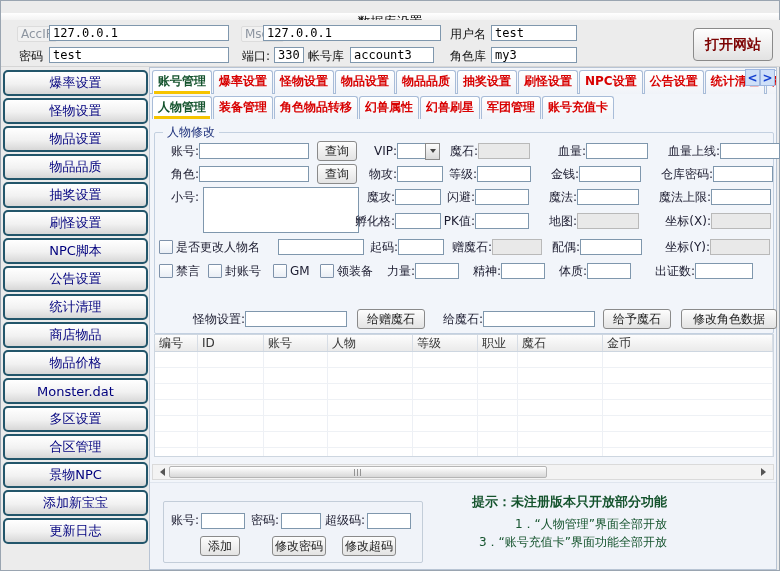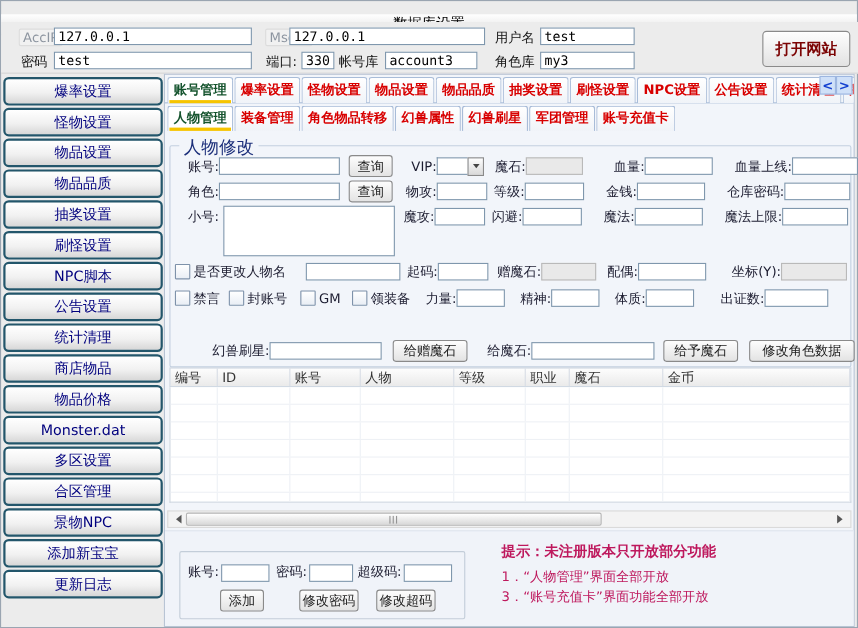--- a/index.html
+++ b/index.html
@@ -40,21 +40,21 @@
     border-radius:3px 3px 0 0;background:linear-gradient(#ffffff,#f0f3f8);
     color:#d80000;font-size:12px;font-weight:bold;margin-right:1px;white-space:nowrap;cursor:pointer;position:relative;}
   .tab.active{color:#14532d;background:#fff;}
   .tab.active::after{content:"";position:absolute;left:1px;right:1px;bottom:0;height:3px;background:#f6c400;}
   .tscroll{position:absolute;right:1px;top:1px;width:30px;height:17px;display:flex;z-index:5;}
   .tsbtn{width:15px;height:17px;background:#cfe0f8;border:1px solid #9db6e0;box-sizing:border-box;
     color:#1440d0;font-weight:bold;font-size:12px;display:flex;align-items:center;justify-content:center;cursor:pointer;}
 
   
   .gbox{position:absolute;left:4px;top:64px;width:618px;height:200px;border:1px solid #c3d0e0;border-radius:2px;}
-  .glegend{position:absolute;top:-9px;left:8px;background:#f2f5fa;padding:0 4px;color:#1c2f7a;font-size:16px;}
+  .glegend{position:absolute;top:-9px;left:8px;background:#f2f5fa;padding:0 4px;color:#1c2f7a;font-size:12px;}
 
   .fr{position:absolute;left:4px;right:2px;display:flex;align-items:center;height:20px;}
   .r1{top:8px;}  .r2{top:31px;}  .r3{top:54px;}  .r4{top:78px;}
   .r5{top:104px;} .r6{top:128px;} .r7{top:152px;} .r8{top:176px;}
   .lb{font-size:12px;color:#1b1b2f;text-align:right;white-space:nowrap;flex:none;}
   .lbl{font-size:12px;color:#1b1b2f;text-align:left;white-space:nowrap;flex:none;}
   .fin{flex:none;}
   .dis{background:#e9e9e9;border-color:#b9b9b9;}
   .qbtn,.fbtn{flex:none;height:18px;border:1px solid #8a8a8a;border-radius:3px;
     background:linear-gradient(#fdfdfd,#e3e3e3);font-size:12px;color:#1b1b1b;
@@ -100,21 +100,21 @@
   .sthumb{position:absolute;left:1px;top:1px;width:64%;height:12px;
     background:linear-gradient(#ffffff,#d8d8d8);border:1px solid #b5b5b5;border-radius:2px;box-sizing:border-box;
     display:flex;align-items:center;justify-content:center;gap:2px;cursor:pointer;}
   .grip{width:1px;height:7px;background:#949494;}
 
   
   .bpanel{position:absolute;left:0;right:0;top:414px;bottom:0;background:#f0f3f9;border-top:1px solid #dfe5ee;}
   .bbox{position:absolute;left:13px;top:18px;width:258px;height:60px;border:1px solid #c3cdd9;border-radius:2px;}
   .brow1{position:absolute;top:10px;left:5px;right:2px;display:flex;align-items:center;}
   .brow2{position:absolute;top:34px;left:0;right:0;display:flex;align-items:center;}
-  .hints{position:absolute;left:306px;top:10px;color:#be185d;font-size:12px;line-height:18px;}
+  .hints{position:absolute;left:322px;top:10px;color:#14532d;font-size:12px;line-height:18px;text-align:right;}
   .h-title{font-size:13px;font-weight:bold;margin-bottom:4px;}
 </style>
 </head>
 <body>
 
 <div class="win">
 
   <div class="titlebar">数据库设置</div>
 
   <div class="toppanel">
@@ -230,20 +230,31 @@
         <span class="lb w40">魔攻:</span>
         <input class="in fin w46" style="">
         <span class="lb w34">闪避:</span>
         <input class="in fin w54" style="">
         <span class="lb w40 ml8">魔法:</span>
         <input class="in fin w62" style="">
         <span class="lb w66 ml6">魔法上限:</span>
         <input class="in fin w60" style="">
       </div>
 
+      <div class="fr r4">
+        <span class="fin w196"></span>
+        <span class="lb w40">孵化格:</span>
+        <input class="in fin w46" style="">
+        <span class="lb w34">PK值:</span>
+        <input class="in fin w54" style="">
+        <span class="lb w40 ml8">地图:</span>
+        <input class="in fin w62 dis" disabled="" style="">
+        <span class="lb w66 ml6">坐标(X):</span>
+        <input class="in fin w60 dis" disabled="" style="">
+      </div>
 
       <div class="fr r5">
         <span class="cb"></span>
         <span class="lbl w100 ml3">是否更改人物名</span>
         <input class="in fin w86 ml2" style="">
         <span class="lb w34">起码:</span>
         <input class="in fin w46" style="">
         <span class="lb w44 ml4">赠魔石:</span>
         <input class="in fin w50 dis" disabled="" style="">
         <span class="lb w36 ml2">配偶:</span>
@@ -266,21 +277,21 @@
         <span class="lb w34 ml8">精神:</span>
         <input class="in fin w44" style="">
         <span class="lb w34 ml8">体质:</span>
         <input class="in fin w44" style="">
         <span class="lb w52 ml12">出证数:</span>
         <input class="in fin w58" style="">
       </div>
 
 
       <div class="fr r8">
-        <span class="lb w62 ml24">幻兽刷星:</span>
+        <span class="lb w62 ml24">怪物设置:</span>
         <input class="in fin w102" style="">
         <div class="fbtn w66 ml10">给赠魔石</div>
         <span class="lb w50 ml8">给魔石:</span>
         <input class="in fin w112" style="">
         <div class="fbtn w66 ml8">给予魔石</div>
         <div class="fbtn w94 ml10">修改角色数据</div>
       </div>
     </div>
 
     <div class="thead">

